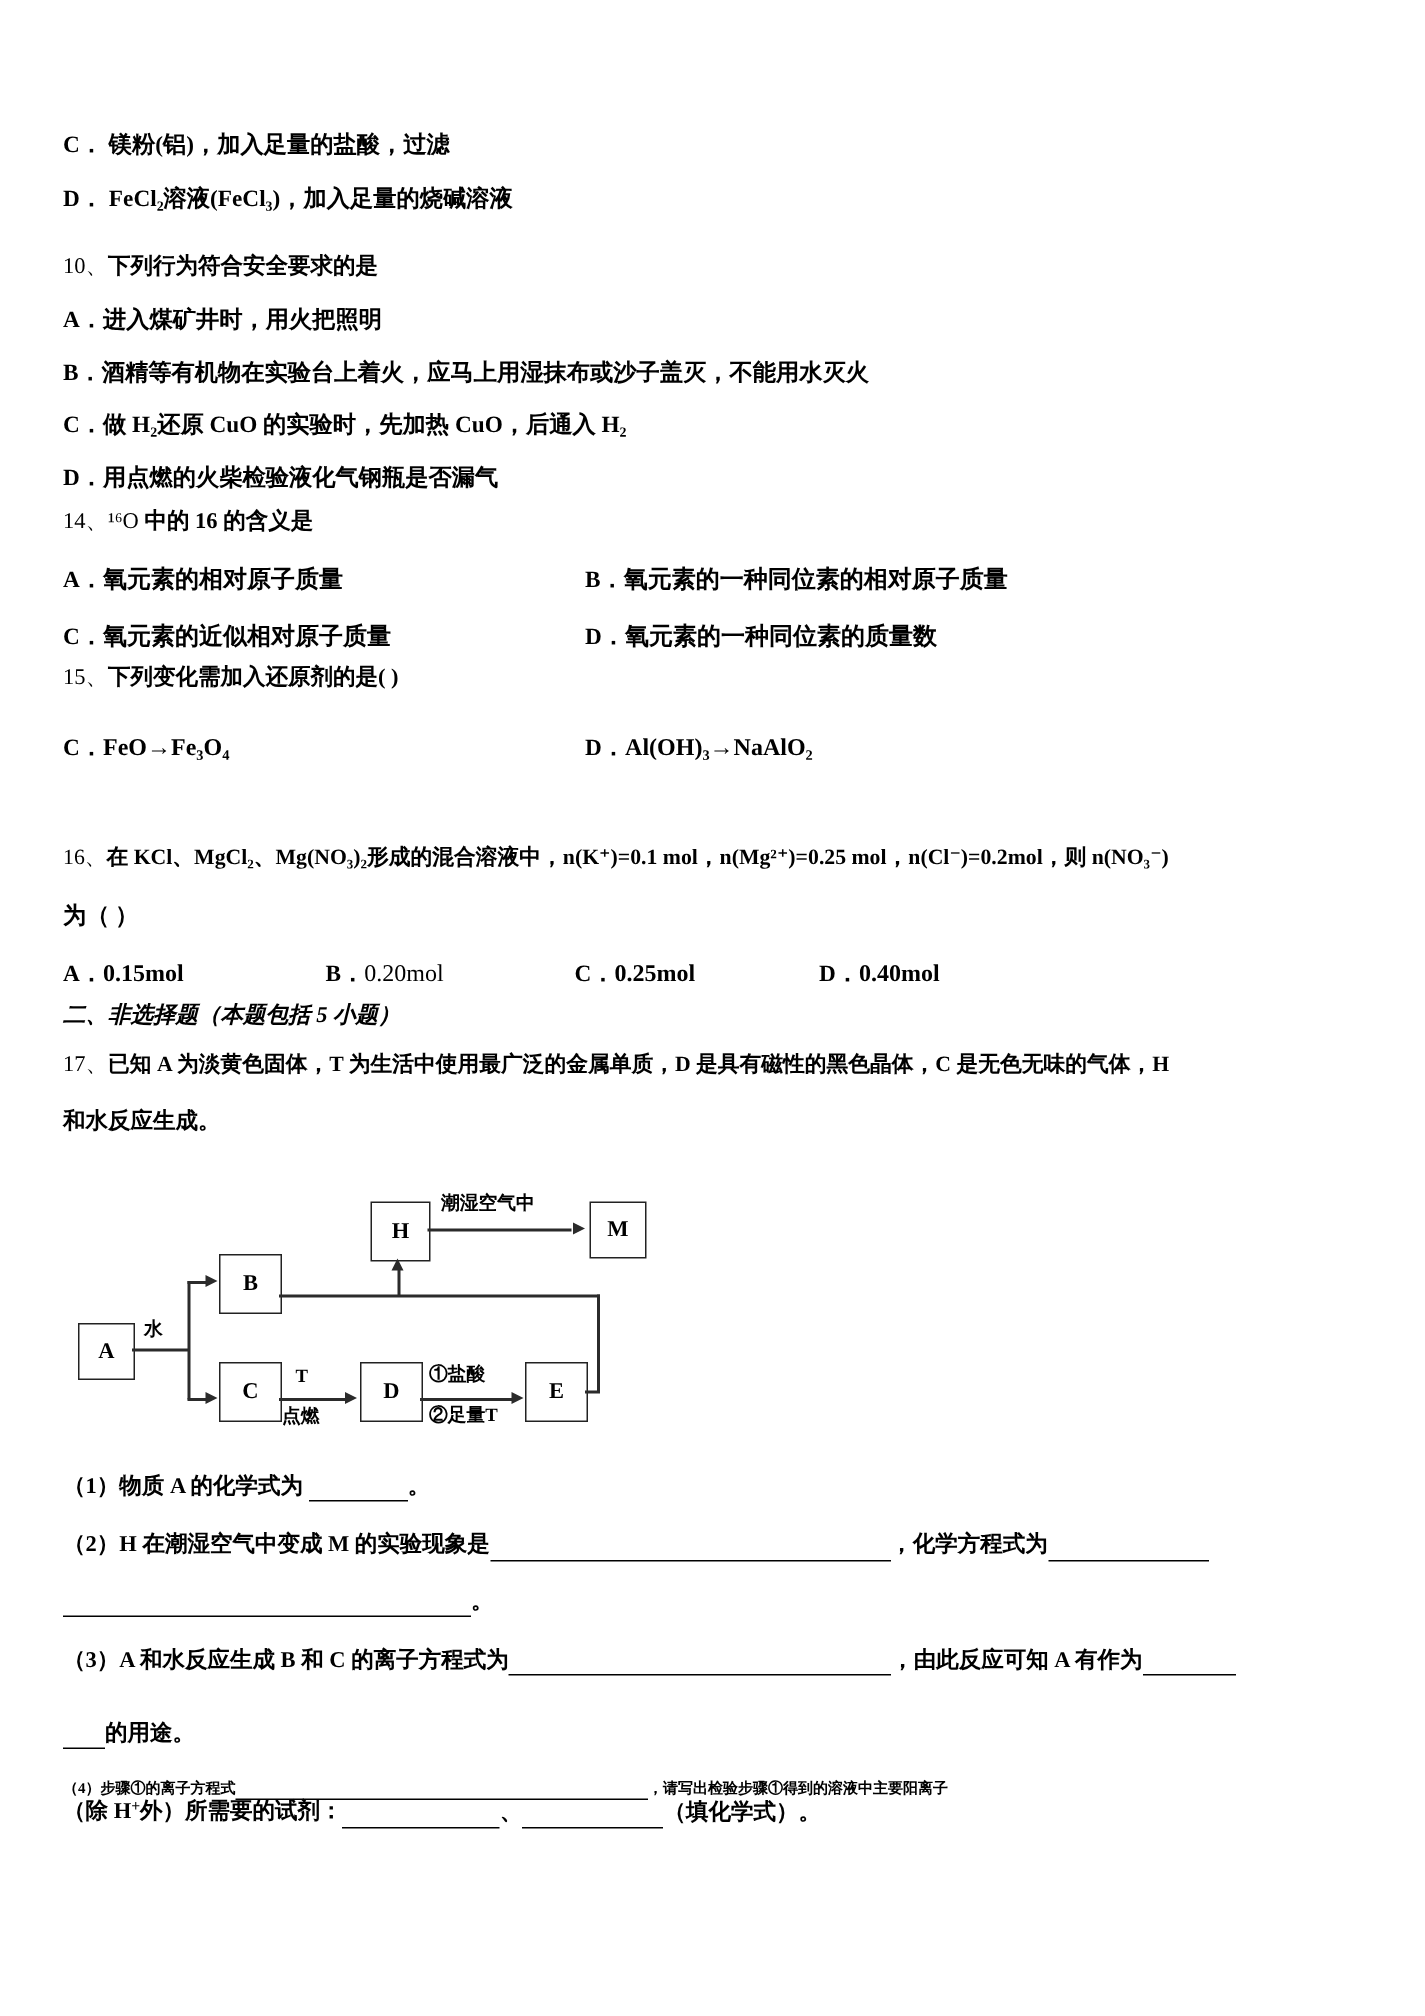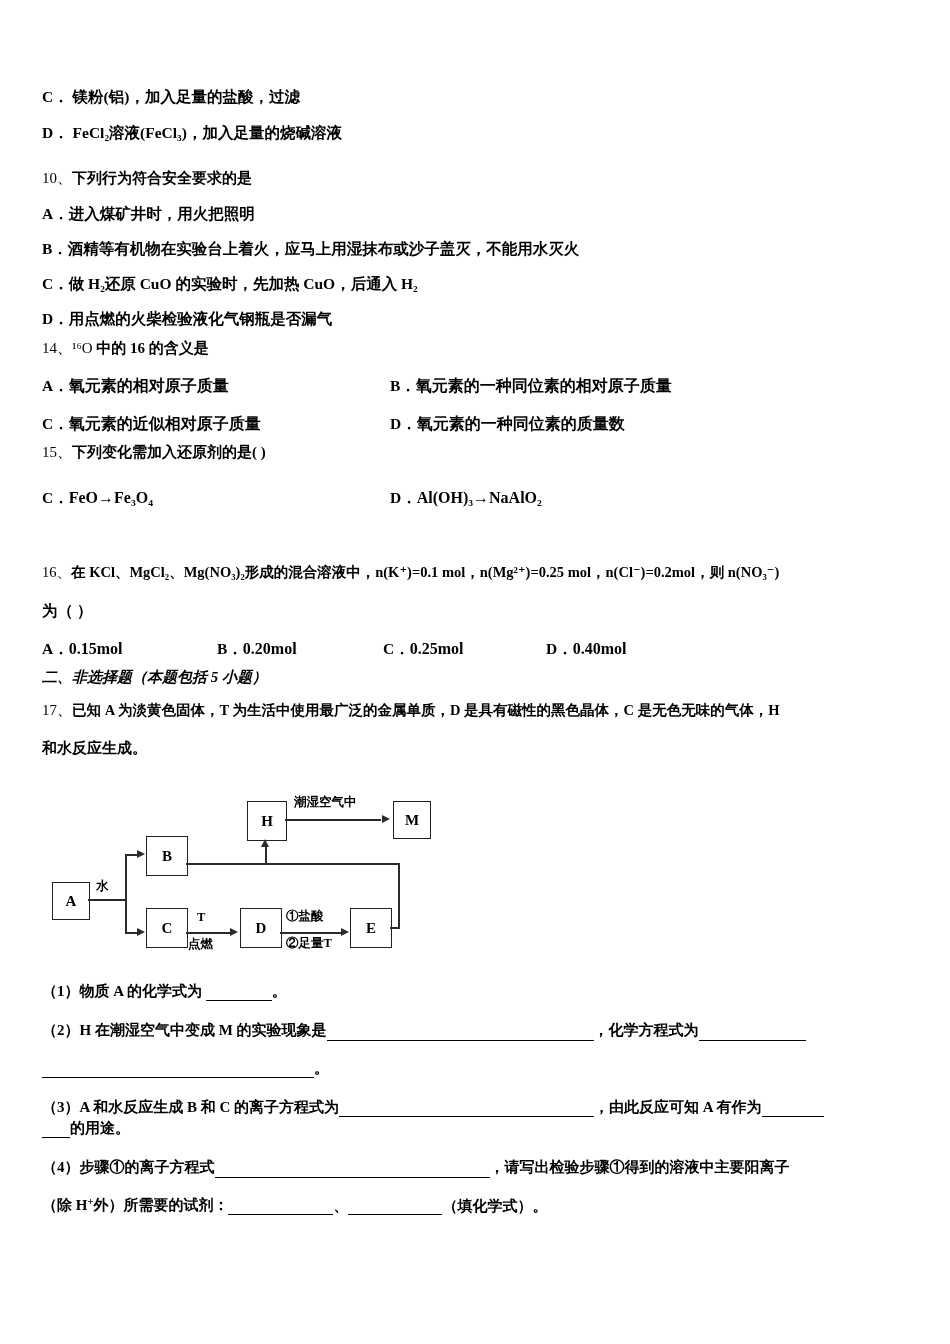--- a/index.html
+++ b/index.html
@@ -168,21 +168,21 @@
       <span>16、</span><span class="cn">在 KCl、MgCl₂、Mg(NO₃)₂形成的混合溶液中，n(K⁺)=0.1 mol，n(Mg²⁺)=0.25 mol，n(Cl⁻)=0.2mol，则 n(NO₃⁻)</span>
     </div>
     <div class="line" style="margin-bottom:20px;">
       <span class="cn">为（   ）</span>
     </div>
     <div class="opt-row" style="height:28px;">
       <span class="opt-cell" style="left:0;">
         <span class="opt-label">A．</span><span style="font-weight:bold;">0.15mol</span>
       </span>
       <span class="opt-cell" style="left:175px;">
-        <span class="opt-label">B．</span><span style="font-weight:bold;">0.20mol</span>
+        <span class="opt-label">B．</span><span style="font-weight:normal;">0.20mol</span>
       </span>
       <span class="opt-cell" style="left:341px;">
         <span class="opt-label">C．</span><span style="font-weight:bold;">0.25mol</span>
       </span>
       <span class="opt-cell" style="left:504px;">
         <span class="opt-label">D．</span><span style="font-weight:bold;">0.40mol</span>
       </span>
     </div>
   </div>
 
@@ -266,28 +266,28 @@
       <span class="cn">（1）</span><span class="cn">物质 A 的化学式为 </span><span class="blank" style="width:66px;">&nbsp;</span><span class="cn">。</span>
     </div>
 
     <div class="line" style="font-size:15px;margin-bottom:19px;">
       <span class="cn">（2）</span><span class="cn">H 在潮湿空气中变成 M 的实验现象是</span><span class="blank" style="width:267px;">&nbsp;</span><span class="cn">，化学方程式为</span><span class="blank" style="width:107px;">&nbsp;</span>
     </div>
     <div class="line" style="font-size:15px;margin-bottom:21px;">
       <span class="blank" style="width:272px;">&nbsp;</span><span class="cn">。</span>
     </div>
 
-    <div class="line" style="font-size:15px;margin-bottom:3px;">
+    <div class="line" style="font-size:15px;margin-bottom:31px;">
       <span class="cn">（3）</span><span class="cn">A 和水反应生成 B 和 C 的离子方程式为</span><span class="blank" style="width:255px;">&nbsp;</span><span class="cn">，由此反应可知 A 有作为</span><span class="blank" style="width:62px;">&nbsp;</span>
     </div>
     <div class="line" style="font-size:15px;margin-bottom:21px;">
       <span class="blank" style="width:28px;">&nbsp;</span><span class="cn">的用途。</span>
     </div>
 
-    <div class="line" style="font-size:15px;margin-bottom:19px;">
+    <div class="line" style="font-size:10px;">
       <span class="cn">（4）</span><span class="cn">步骤①的离子方程式</span><span class="blank" style="width:275px;">&nbsp;</span><span class="cn">，请写出检验步骤①得到的溶液中主要阳离子</span>
     </div>
     <div class="line" style="font-size:15px;">
       <span class="cn">（除 H<sup>+</sup>外）所需要的试剂：</span><span class="blank" style="width:105px;">&nbsp;</span><span class="cn">、</span><span class="blank" style="width:94px;">&nbsp;</span><span class="cn">（填化学式）。</span>
     </div>
 
   </div>
 
 </div>
 

